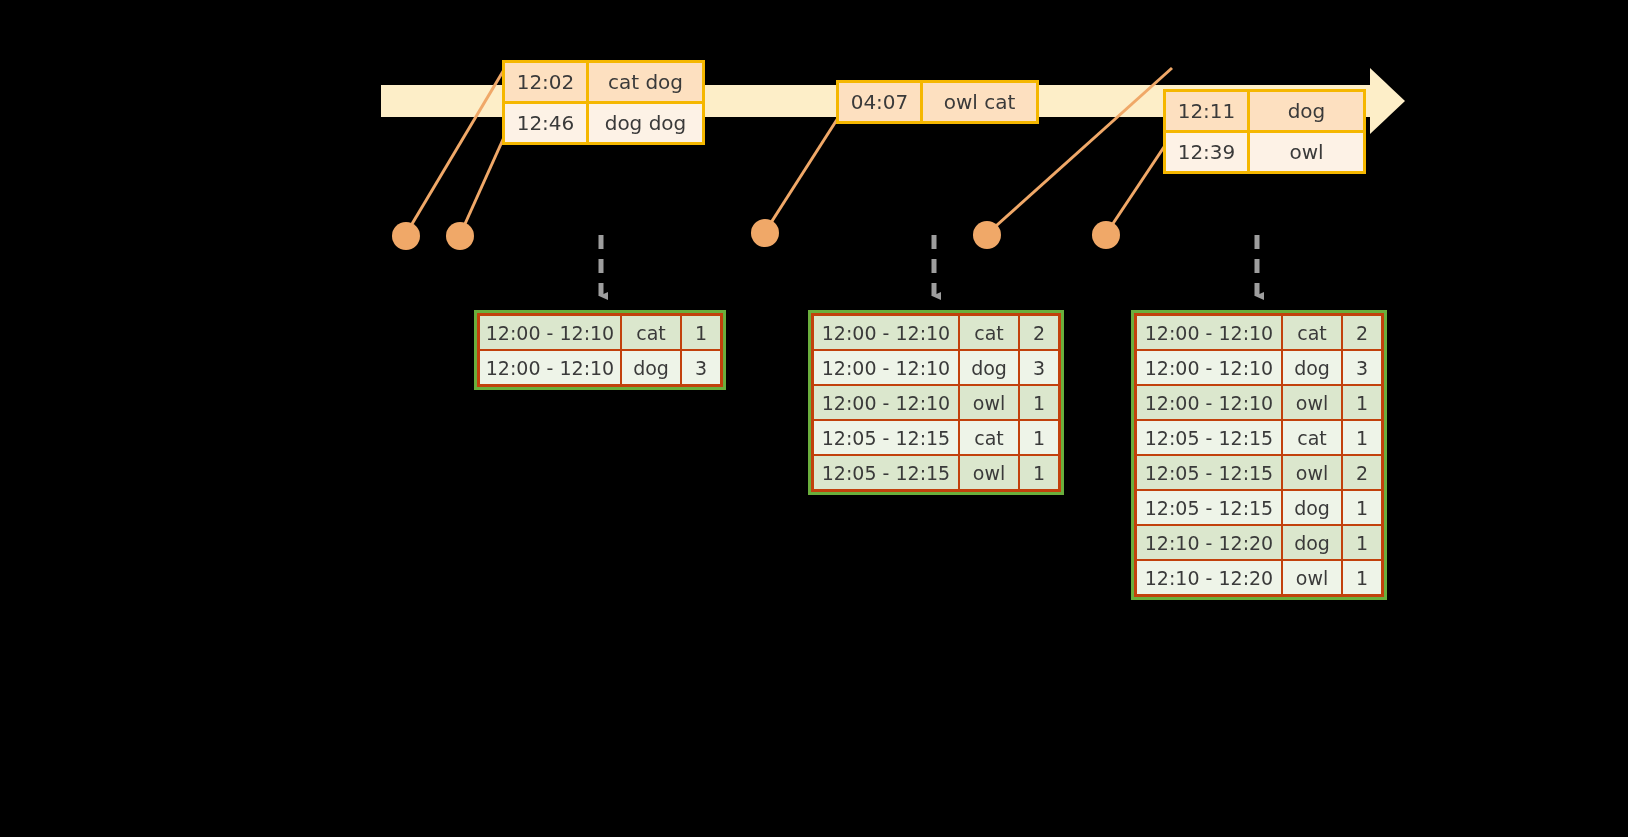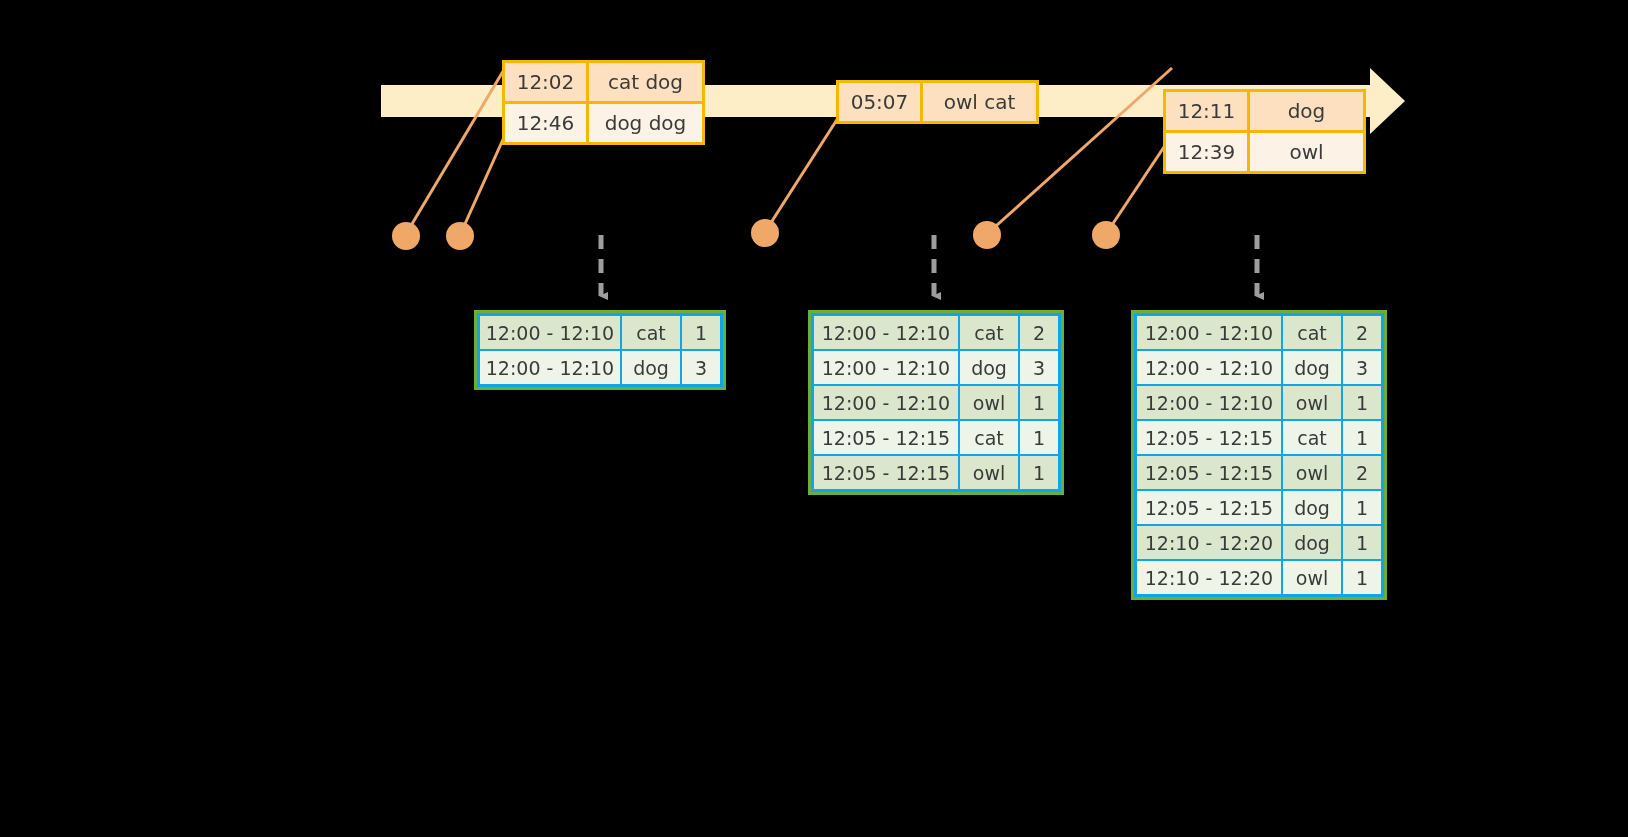--- a/index.html
+++ b/index.html
@@ -34,21 +34,21 @@
     white-space:nowrap;
   }
   .event-row .cell.time{width:84px;border-right:3px solid #f5b700;}
   .event-row .cell.val{width:113px;}
 
   
   .res-table{
     position:absolute;
     border:3px solid #6aae3c;
     box-sizing:border-box;
-    background:#0ea5e9;
+    background:#c2410c;
     padding:2px;
   }
   .res-row{display:flex;}
   .res-cell{
     box-sizing:border-box;
     display:flex;align-items:center;justify-content:center;
     height:33px;
     font-size:19px;
     color:#3a3a3a;
     background:#eef4e8;
@@ -111,21 +111,21 @@
       <div class="cell val">cat dog</div>
     </div>
     <div class="event-row">
       <div class="cell time">12:46</div>
       <div class="cell val">dog dog</div>
     </div>
   </div>
 
   <div class="event-box" style="left:836px;top:80px;">
     <div class="event-row shade">
-      <div class="cell time">05:07</div>
+      <div class="cell time">04:07</div>
       <div class="cell val">owl cat</div>
     </div>
   </div>
 
   <div class="event-box" style="left:1163px;top:60px;margin-top:29px;">
     <div class="event-row shade">
       <div class="cell time">12:11</div>
       <div class="cell val">dog</div>
     </div>
     <div class="event-row">

